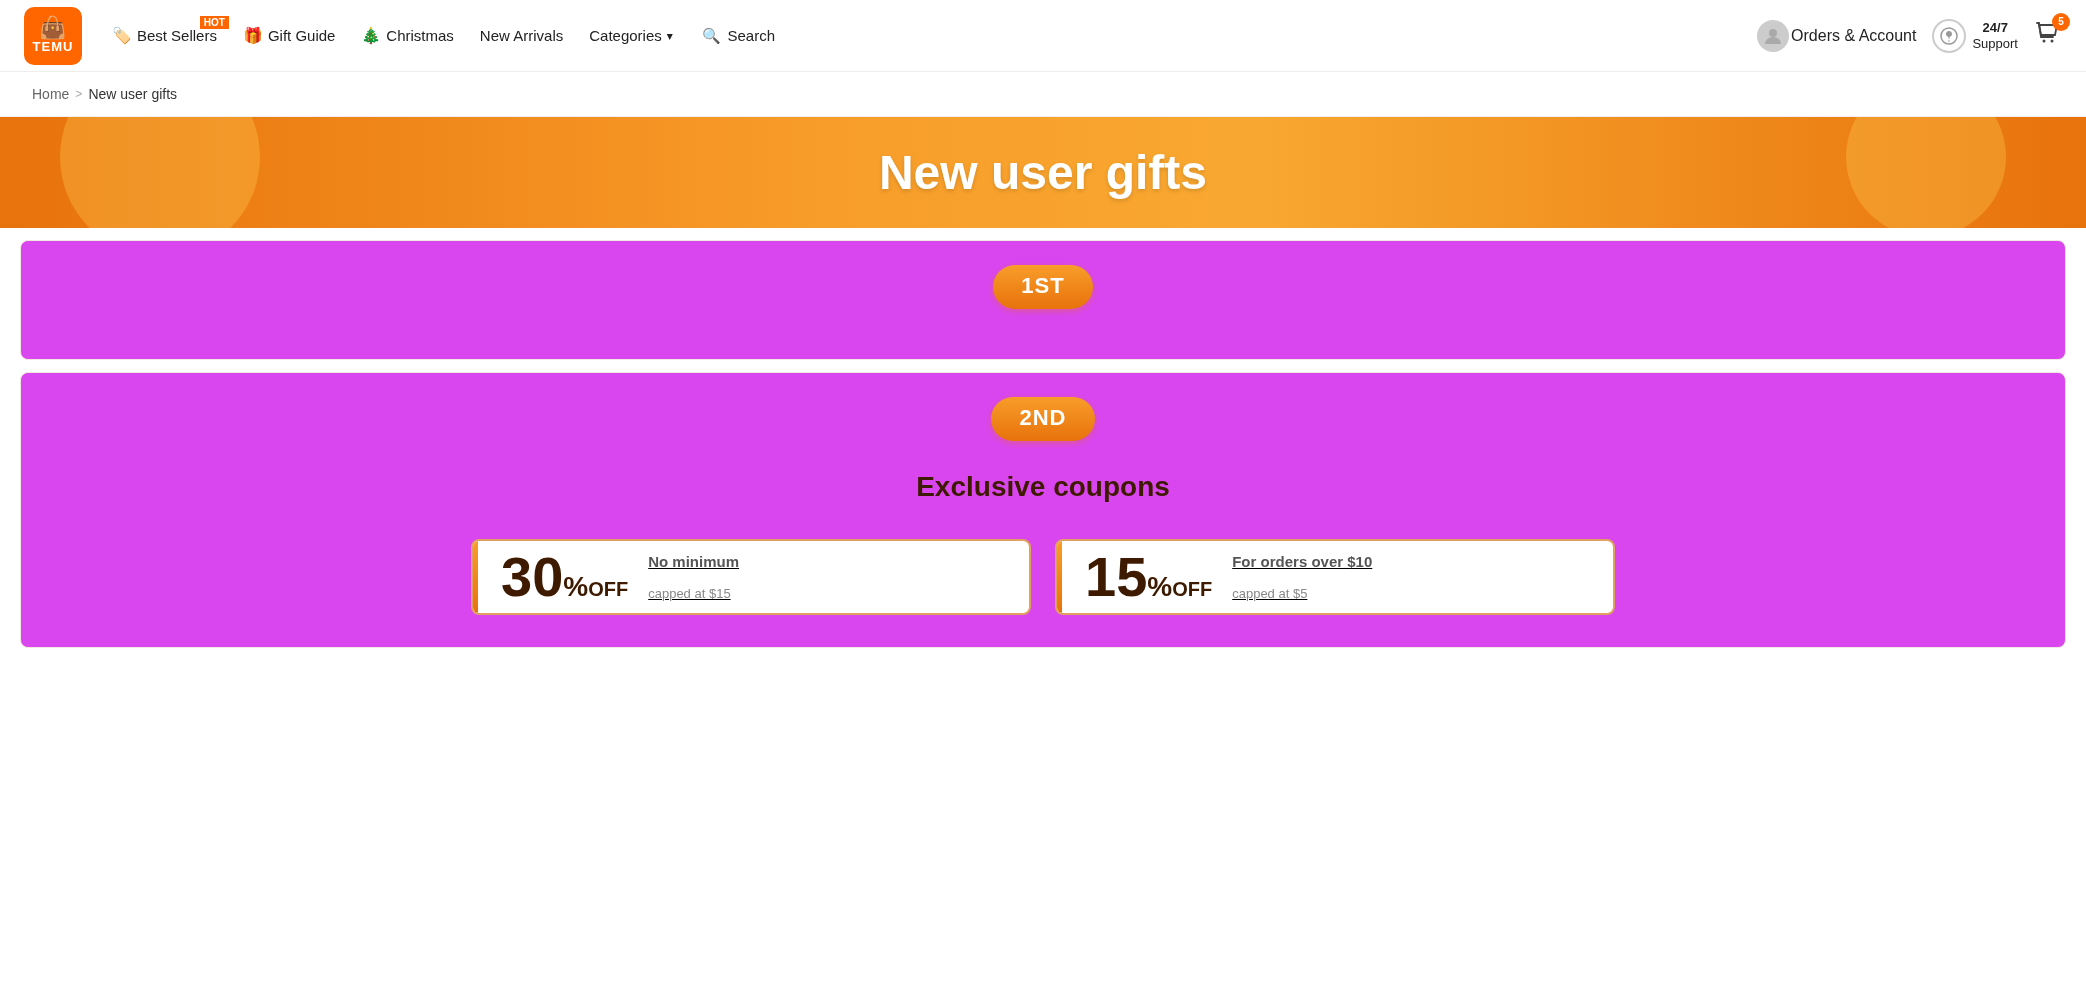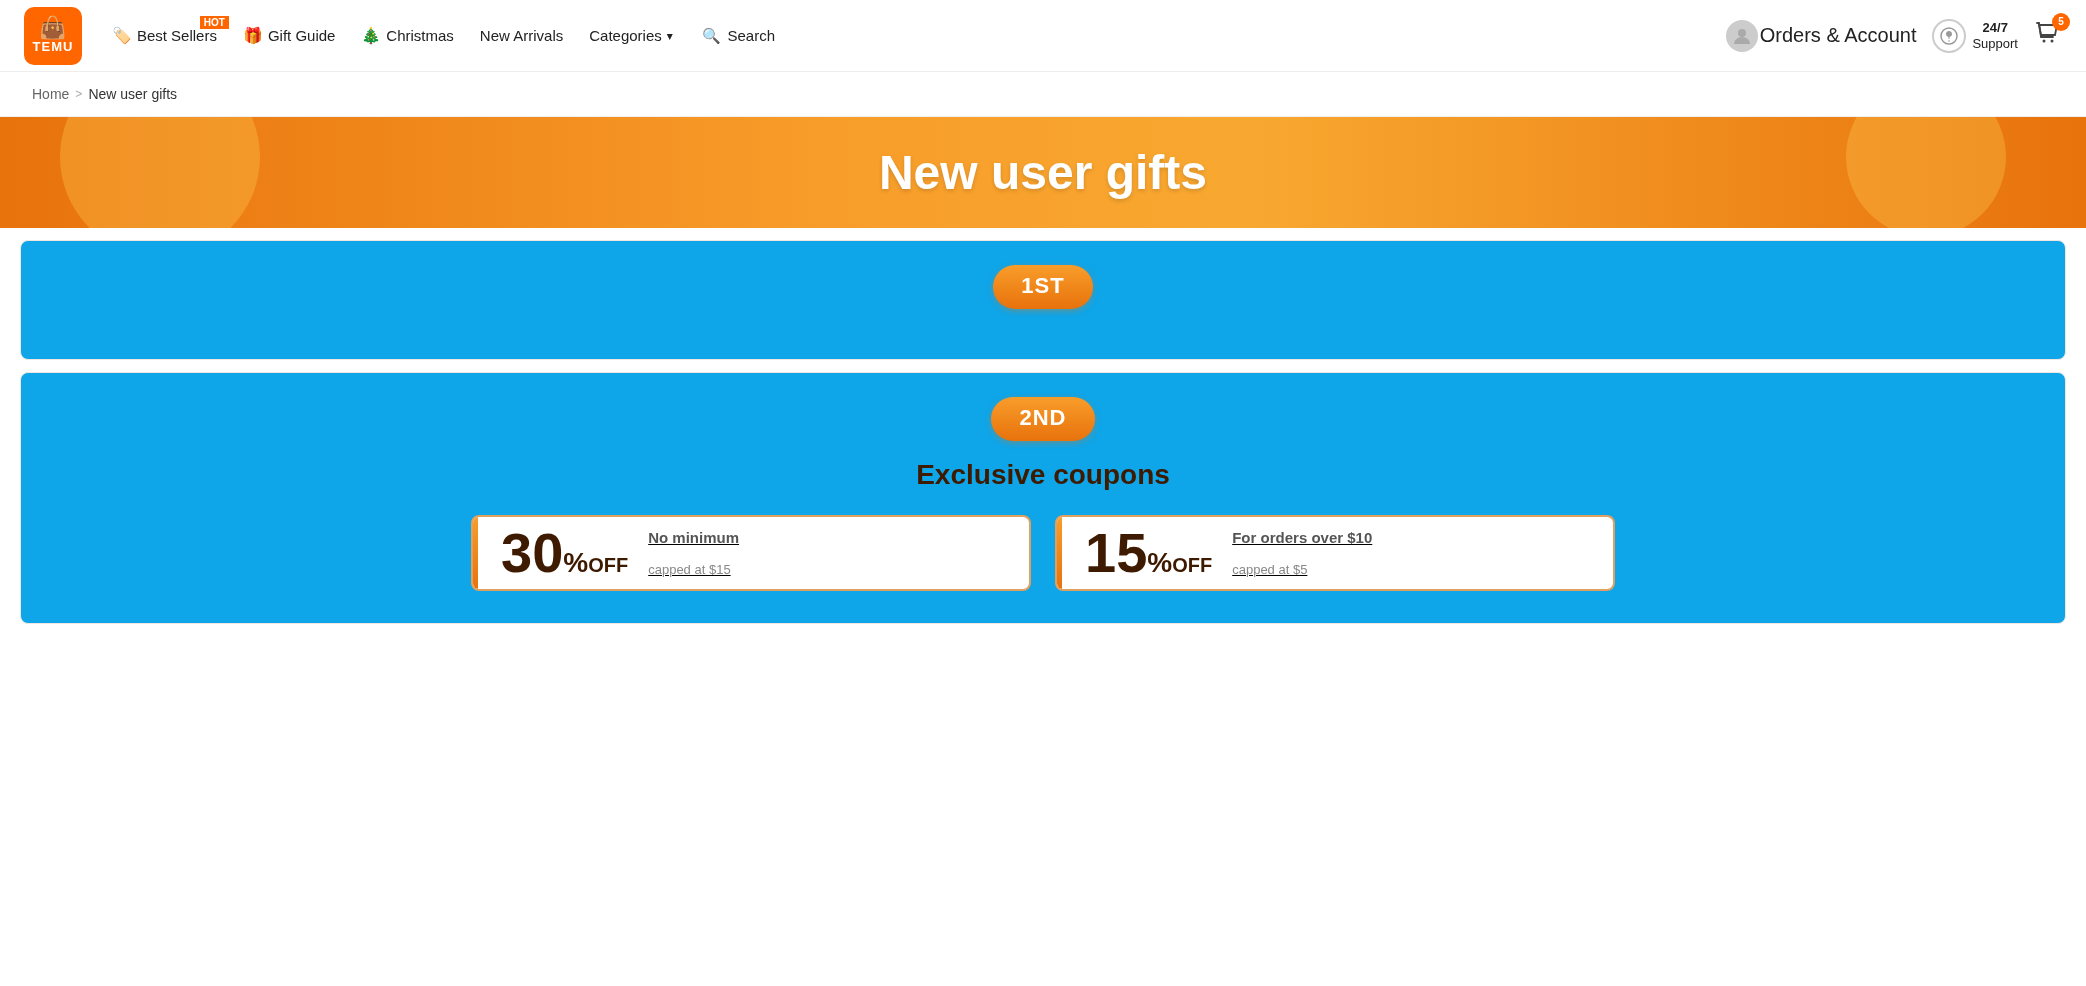--- a/index.html
+++ b/index.html
@@ -66,21 +66,21 @@
       display: flex;
       align-items: center;
       gap: 16px;
       margin-left: auto;
     }
     .orders-account {
       display: flex;
       align-items: center;
       gap: 2px;
       cursor: pointer;
-      font-size: 20px;
+      font-size: 16px;
       color: #222;
     }
     .avatar-circle {
       width: 32px;
       height: 32px;
       border-radius: 50%;
       background: #ccc;
       display: flex;
       align-items: center;
       justify-content: center;
@@ -168,27 +168,28 @@
       top: -60px; left: 60px;
     }
     .banner-blob-2 {
       width: 160px; height: 160px;
       top: -40px; right: 80px;
     }
 
     
     .section-card {
       margin: 12px 20px;
-      background: #0ea5e9;
+      background: #d946ef;
       border-radius: 8px;
       border: 1px solid #f0e8e0;
       padding: 24px 32px 32px;
       display: flex;
       flex-direction: column;
       align-items: center;
+      gap: 12px;
     }
 
     
     .order-badge {
       background: linear-gradient(180deg, #f89d2a 0%, #e8720c 100%);
       color: #fff;
       font-size: 22px;
       font-weight: 900;
       padding: 8px 28px 10px;
       border-radius: 50px;

